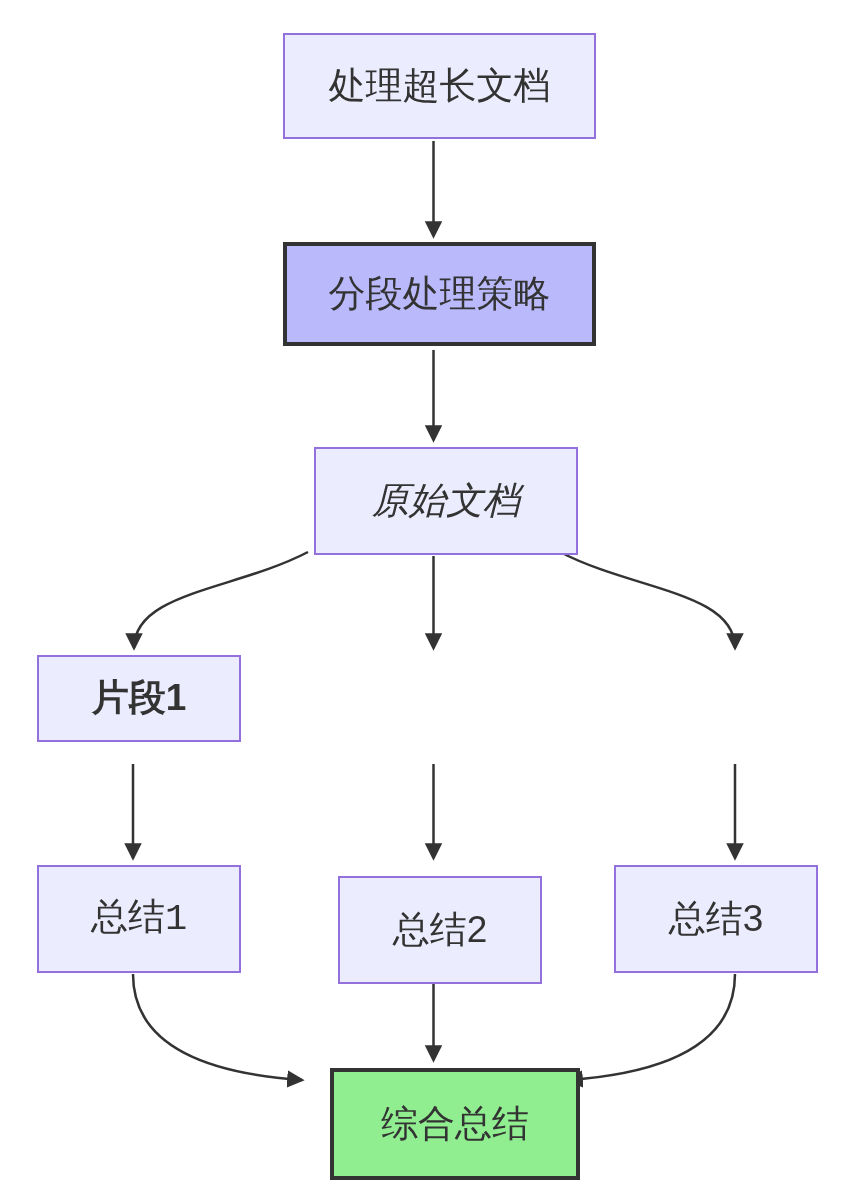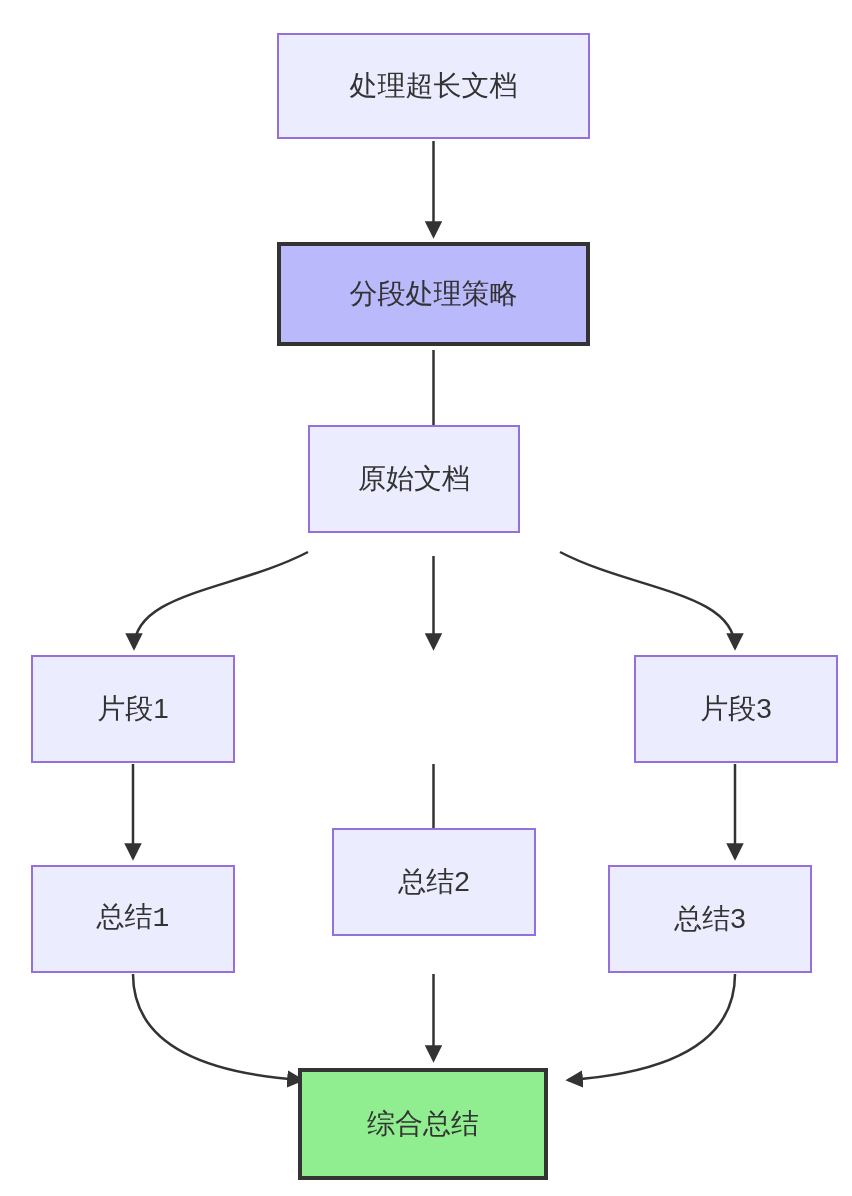--- a/index.html
+++ b/index.html
@@ -32,43 +32,44 @@
     position: absolute;
     z-index: 2;
     box-sizing: border-box;
     display: flex;
     align-items: center;
     justify-content: center;
     text-align: center;
     background: var(--node-fill, #ECECFF);
     border: 2px solid var(--node-border, #9370DB);
     color: var(--text, #333333);
-    font-size: 28px;
+    font-size: 37px;
     line-height: 1.2;
     white-space: nowrap;
+    margin-left: 6px;
   }
   .node--emphasis {
     background: var(--emphasis-fill, #B9B9FB);
     border: 4px solid var(--emphasis-border, #333333);
   }
   .node--success {
     background: var(--success-fill, #90EE90);
     border: 4px solid var(--success-border, #333333);
   }
   
   .n-a  { left: 277px; top: 33px;   width: 313px; height: 106px; }
   .n-b  { left: 277px; top: 242px;  width: 313px; height: 104px; }
-  .n-c  { left: 308px; top: 425px;  width: 212px; height: 108px; }
-  .n-f1 { left: 31px;  top: 655px;  width: 204px; height: 108px; }
+  .n-c  { left: 308px; top: 447px;  width: 264px; height: 108px; font-style: italic; }
+  .n-f1 { left: 31px;  top: 655px;  width: 204px; height: 87px; font-weight: bold; }
   .n-f2 { left: 332px; top: 655px;  width: 204px; height: 108px; }
   .n-f3 { left: 634px; top: 655px;  width: 204px; height: 108px; }
   .n-s1 { left: 31px;  top: 865px;  width: 204px; height: 108px; font-family: Liberation Mono, monospace; }
-  .n-s2 { left: 332px; top: 828px;  width: 204px; height: 108px; }
+  .n-s2 { left: 332px; top: 876px;  width: 204px; height: 108px; }
   .n-s3 { left: 608px; top: 865px;  width: 204px; height: 108px; }
-  .n-g  { left: 298px; top: 1068px; width: 250px; height: 112px; }
+  .n-g  { left: 324px; top: 1068px; width: 250px; height: 112px; }
 </style>
 </head>
 <body>
 
 <div class="canvas">
 
   <svg class="edges" viewBox="0 0 852 1196" xmlns="http://www.w3.org/2000/svg">
     <defs>
       <marker id="arrow" viewBox="0 0 10 10" refX="8.5" refY="5" markerWidth="7" markerHeight="7" orient="auto">
         <path d="M0,0 L10,5 L0,10 z" fill="#333333"></path>
@@ -97,23 +98,20 @@
 
   <div class="node n-c">
     <span>原始文档</span>
   </div>
 
   <div class="node n-f1">
     <span>片段1</span>
   </div>
 
 
-  <div class="node n-f3">
-    <span>片段3</span>
-  </div>
 
   <div class="node n-s1">
     <span>总结1</span>
   </div>
 
   <div class="node n-s2">
     <span>总结2</span>
   </div>
 
   <div class="node n-s3">

